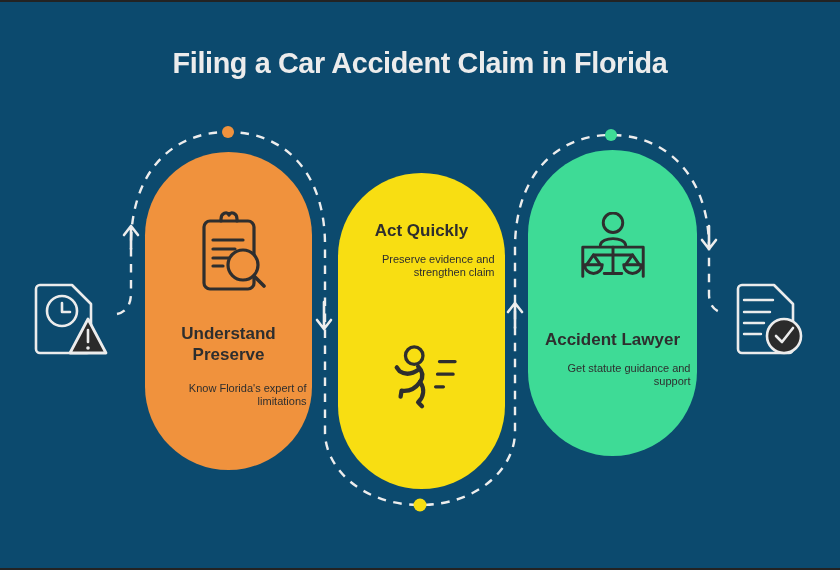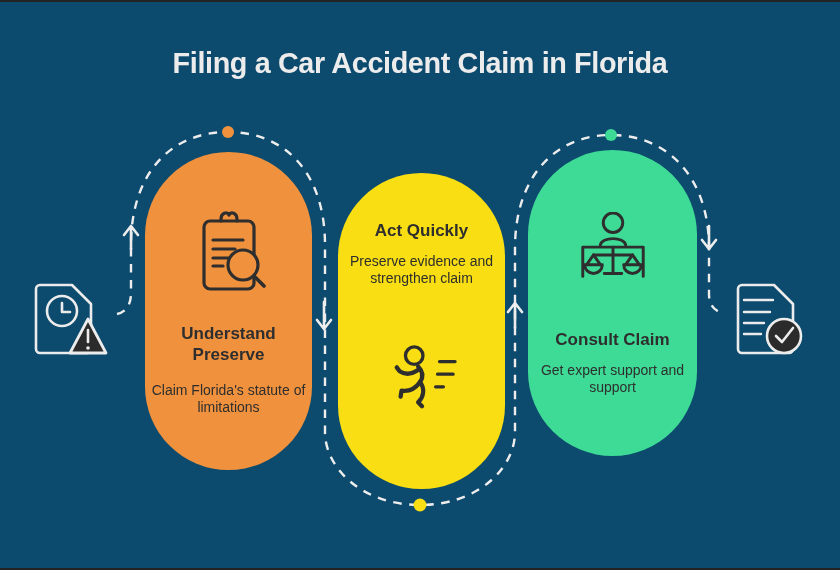--- a/index.html
+++ b/index.html
@@ -18,21 +18,21 @@
     position:absolute;border-radius:84px;
   }
   .pill .p-icon{position:absolute;left:50%;transform:translateX(-50%);}
   .p-title{
     position:absolute;left:50%;transform:translateX(-50%);
     width:160px;text-align:center;
     font-size:17px;font-weight:700;line-height:1.22;color:#2e2e2e;
   }
   .p-desc{
     position:absolute;left:50%;transform:translateX(-50%);
-    text-align:center;font-size:14px;line-height:1.18;color:#2e2e2e;
+    text-align:right;font-size:11px;line-height:1.18;color:#2e2e2e;
   }
   #pill-1{left:145px;top:150px;width:167px;height:318px;}
   #pill-1 .p-icon{top:56px;}
   #pill-1 .p-title{top:172px;}
   #pill-1 .p-desc{top:230px;width:156px;}
   #pill-2{left:338px;top:171px;width:167px;height:316px;}
   #pill-2 .p-title{top:48px;}
   #pill-2 .p-desc{top:80px;width:146px;}
   #pill-2 .p-icon{top:172px;}
   #pill-3{left:528px;top:148px;width:169px;height:306px;border-radius:86px;}
@@ -91,21 +91,21 @@
     <svg class="p-icon" width="80" height="92" viewBox="0 0 80 92">
       <g fill="none" stroke="#2e2e2e" stroke-width="3.2" stroke-linecap="round" stroke-linejoin="round">
         <rect x="15" y="13" width="50" height="68" rx="6"></rect>
         <path d="M32 13 V11 C32 5 38 3 40 7 C42 3 48 5 48 11 V13"></path>
         <path d="M24 32 H54 M24 41 H46 M24 50 H40 M24 58 H34"></path>
         <circle cx="54" cy="57" r="15" fill="#f0923d"></circle>
         <path d="M65 68 L75 78" stroke-width="3.6"></path>
       </g>
     </svg>
     <div class="p-title">Understand Preserve</div>
-    <div class="p-desc">Claim Florida's statute of limitations</div>
+    <div class="p-desc">Know Florida's expert of limitations</div>
   </div>
 
   <div class="pill" id="pill-2" style="background: rgb(248, 222, 18);">
     <div class="p-title">Act Quickly</div>
     <div class="p-desc">Preserve evidence and strengthen claim</div>
     <svg class="p-icon" width="90" height="70" viewBox="0 0 92 72">
       <g fill="none" stroke="#2e2e2e" stroke-linecap="round" stroke-linejoin="round">
         <circle cx="38" cy="11" r="9" stroke-width="3.4"></circle>
         <g stroke-width="4.4">
           <path d="M42 22 C47 27 48 32 44 38"></path>
@@ -125,17 +125,17 @@
         <path d="M27 34 C28 25 52 25 53 34"></path>
         <path d="M9 66 V36 H71 V66"></path>
         <path d="M40 36 V62 M31 63 H49"></path>
         <path d="M20 44 H60"></path>
         <path d="M20 44 L13 54 M20 44 L27 54"></path>
         <path d="M11 54 A9 9 0 0 0 29 54 Z"></path>
         <path d="M60 44 L53 54 M60 44 L67 54"></path>
         <path d="M51 54 A9 9 0 0 0 69 54 Z"></path>
       </g>
     </svg>
-    <div class="p-title">Consult Claim</div>
-    <div class="p-desc">Get expert support and support</div>
+    <div class="p-title">Accident Lawyer</div>
+    <div class="p-desc">Get statute guidance and support</div>
   </div>
 
 </div>
 
 </body></html>

